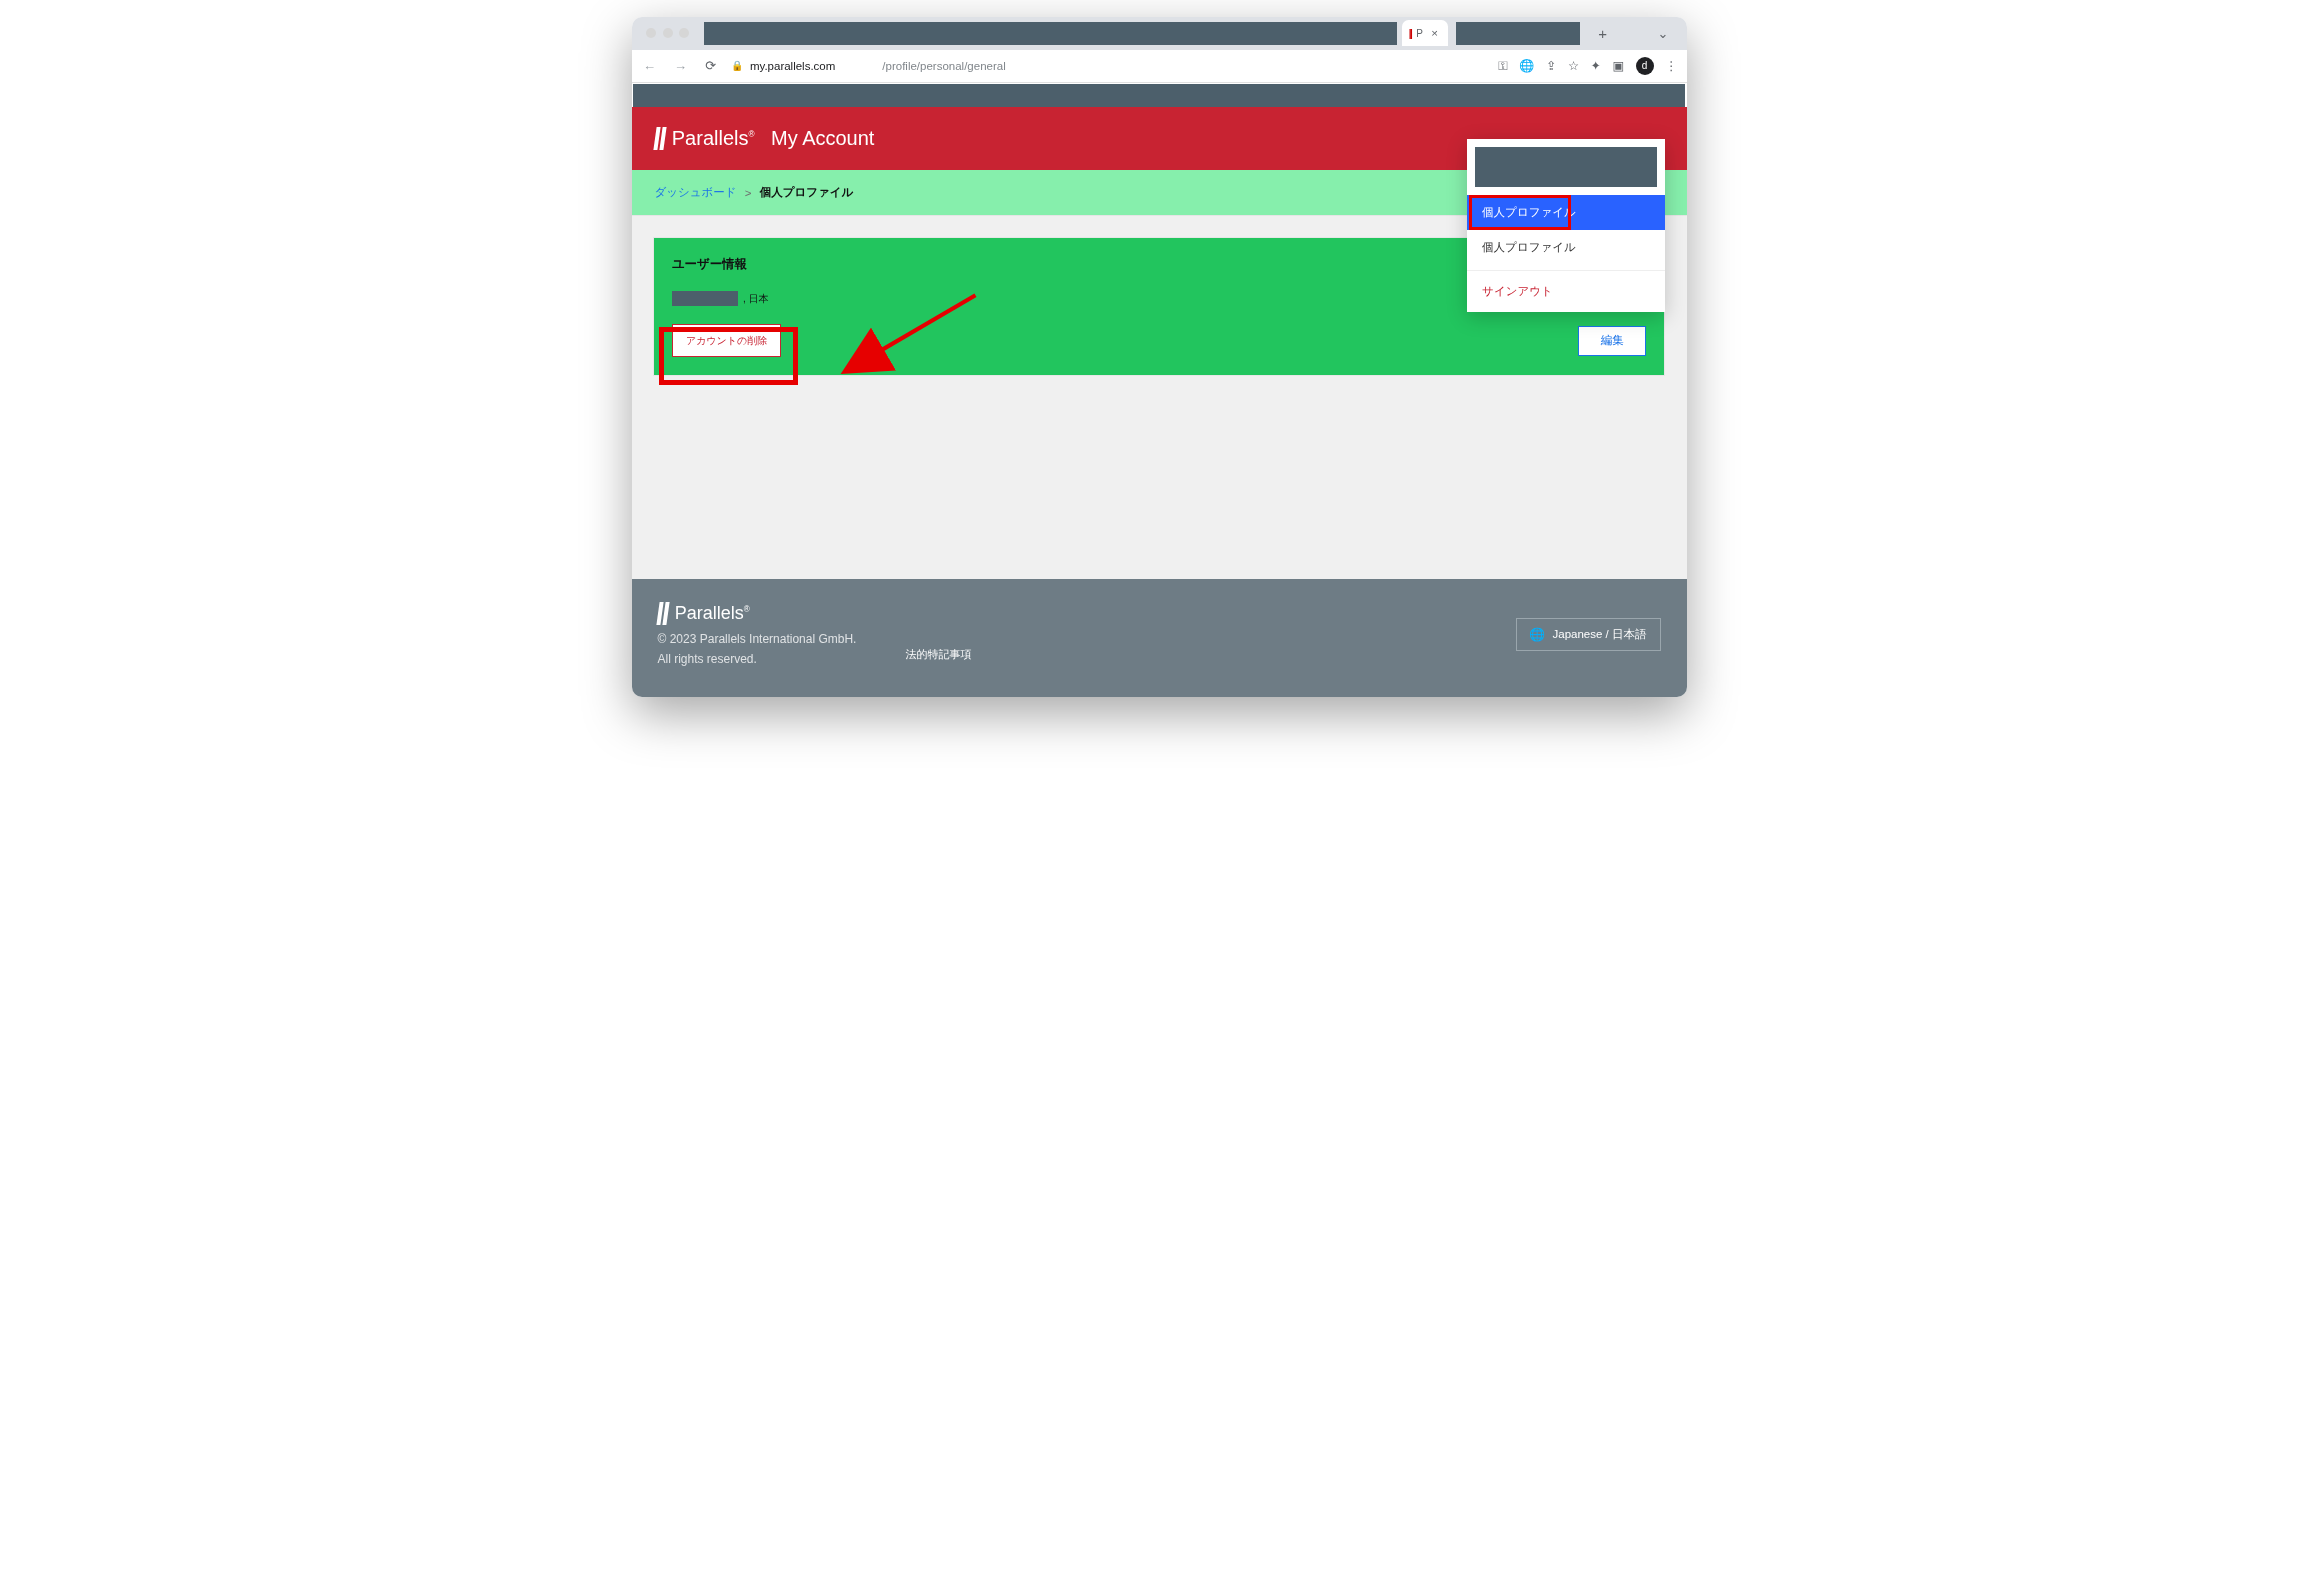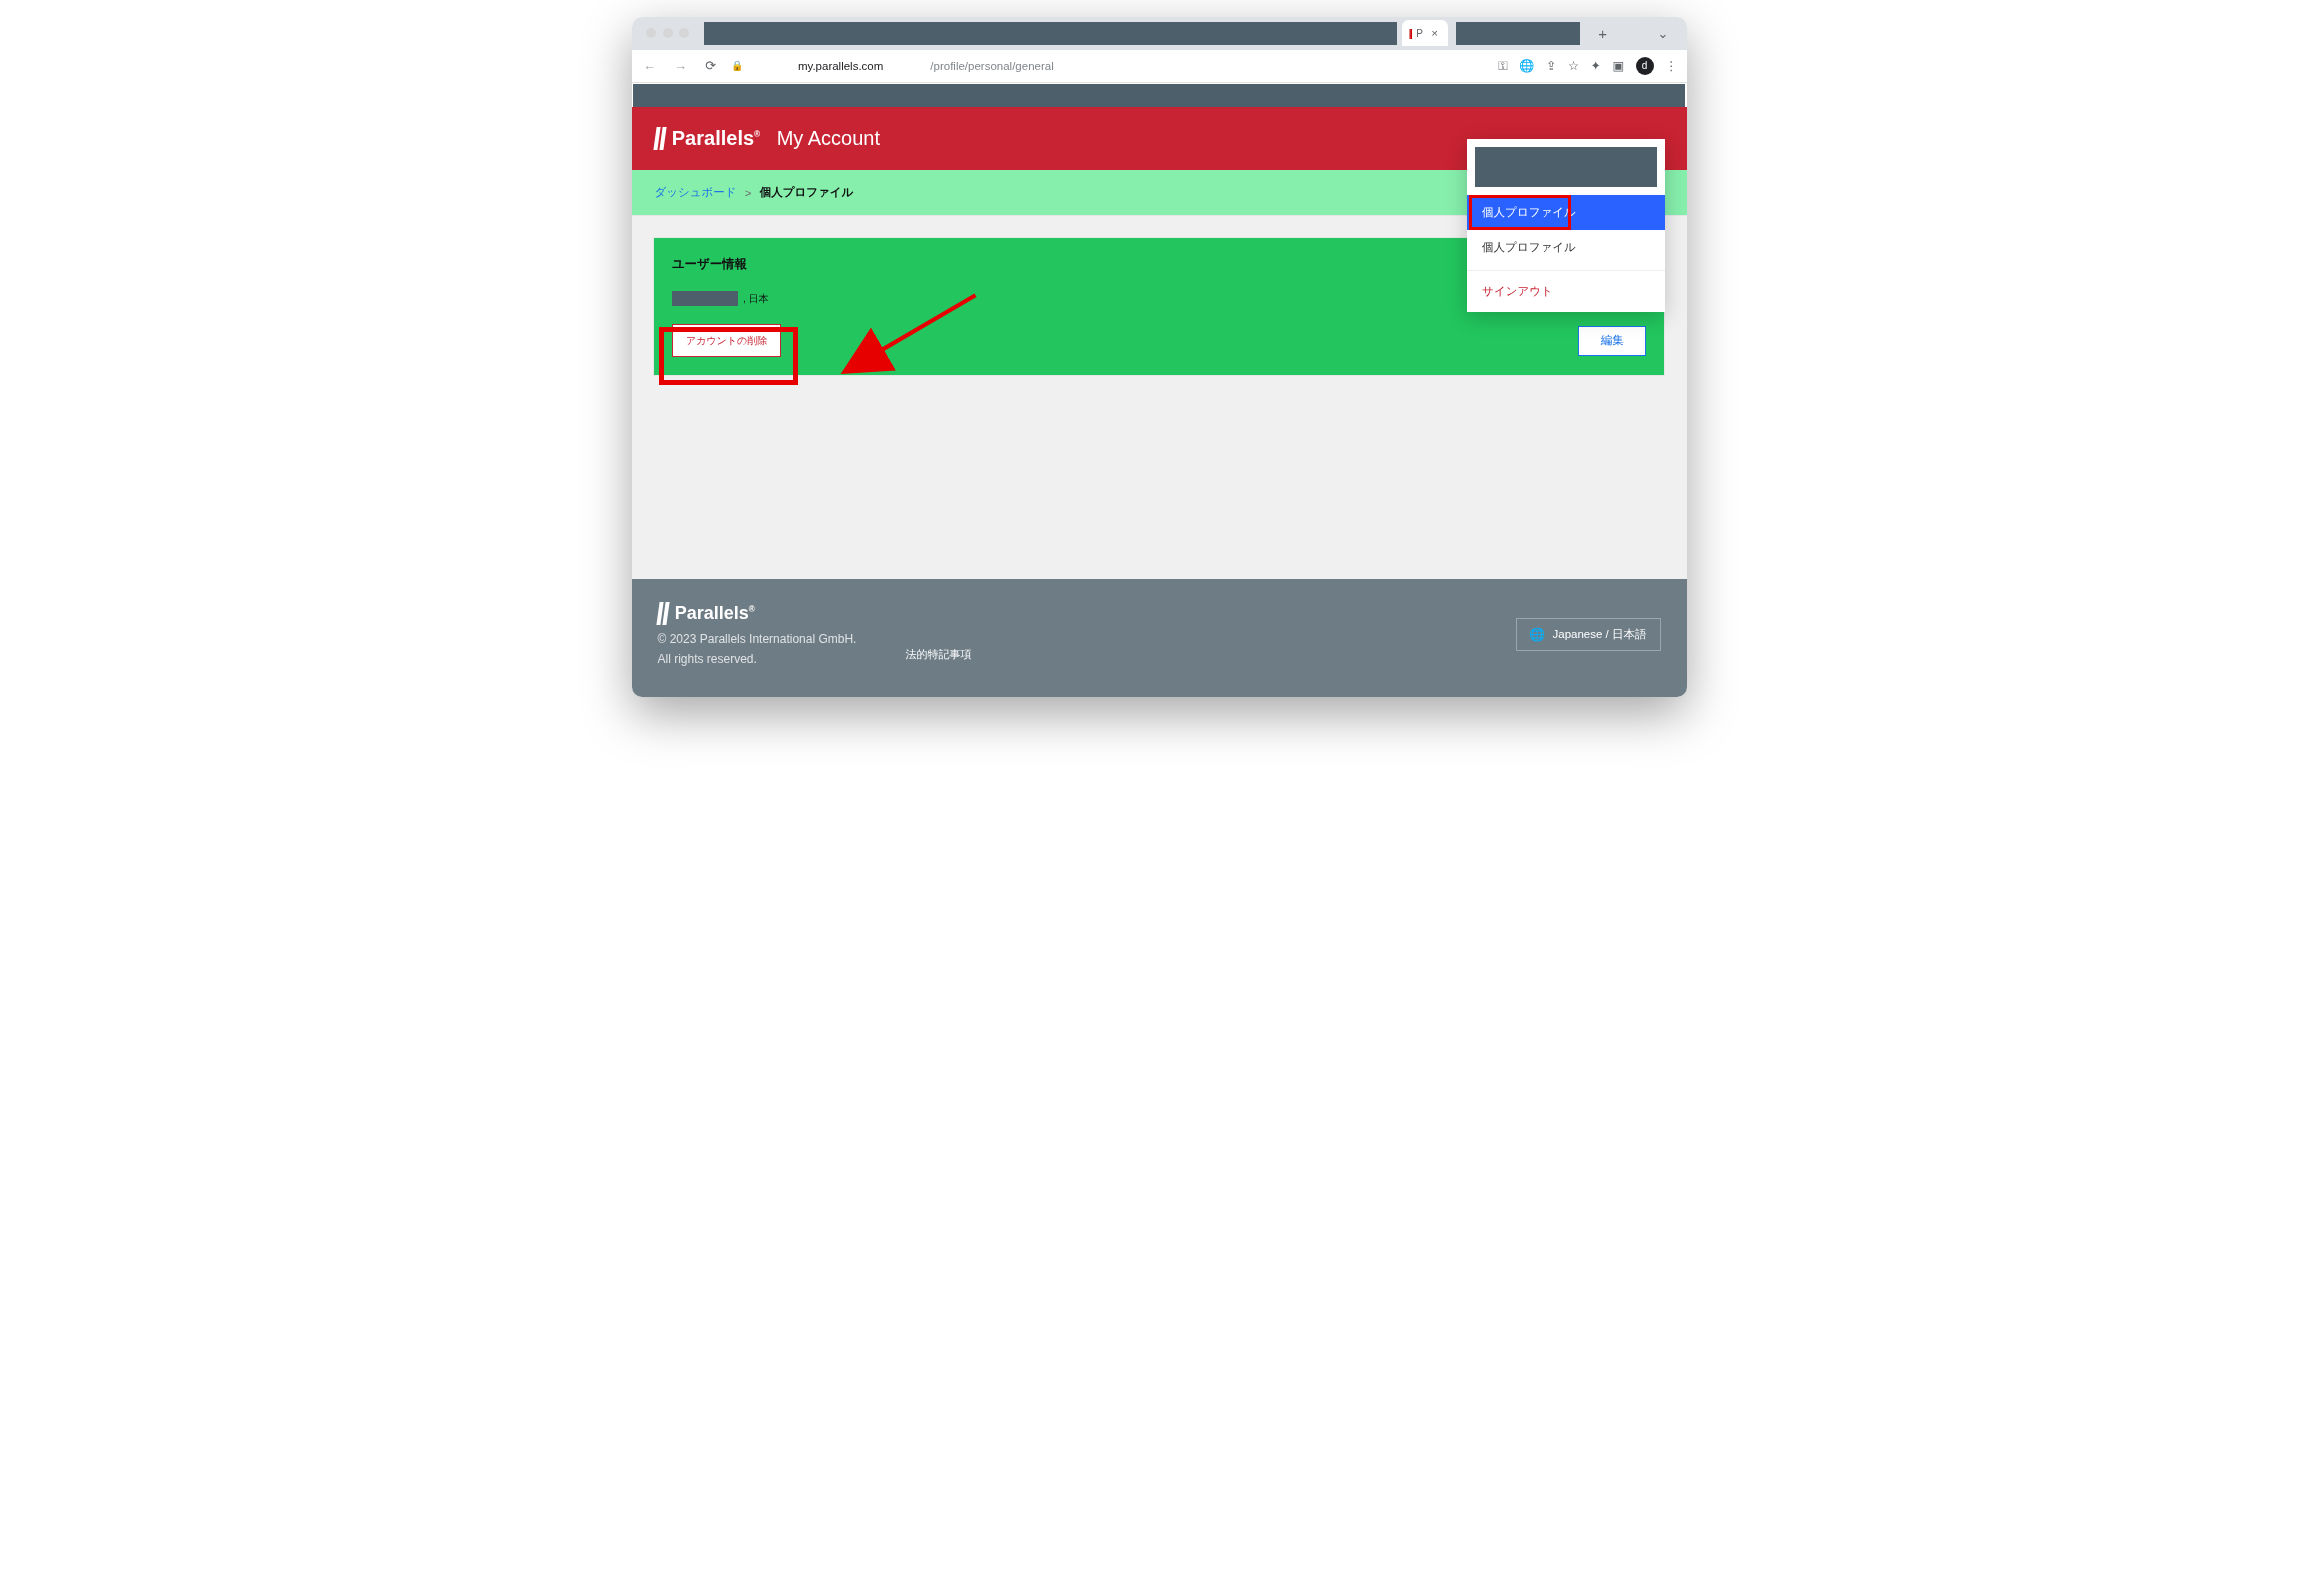--- a/index.html
+++ b/index.html
@@ -87,21 +87,21 @@
 .nav-btn.enabled { color: #5f6368; }
 .urlfield {
   flex: 1;
   display: flex;
   align-items: center;
   gap: 6.6px;
   font-size: 11.5px;
   color: #5f6368;
 }
 .lock-icon { font-size: 10px; }
-.url-host { color: #202124; margin-left: 48px; }
+.url-host { color: #202124; }
 .url-path { color: #80868b; margin-left: 47px; }
 .right-icons { display:flex; align-items:center; gap: 11.5px; color:#5f6368; font-size:12.4px;}
 .avatar-badge {
   width:18px; height:18px; border-radius:50%;
   background:#202124; color:#fff; font-size:10px;
   display:flex;align-items:center;justify-content:center;
 }
 .kebab { letter-spacing: 0.8px; }
 
 .mask-bar { height: 23px; background:#4c5f6b; margin: 1.6px 1.6px 0 1.6px;}
@@ -112,21 +112,21 @@
   display: flex;
   align-items: center;
   padding: 0 23px;
   gap: 16.5px;
 }
 .parallels-logo {
   display: flex; align-items: center; gap: 6.6px;
 }
 .plog-bars { display:flex; gap:2.5px; }
 .plog-bar { width:4.1px; height:23px; background:#fff; transform: skewX(-8deg);}
-.plog-text { color:#fff; font-size:20px; font-weight:700; }
+.plog-text { color:#fff; font-size:20px; font-weight:400; }
 .plog-text sup { font-size: 8.2px; vertical-align: super;}
 .h-subtitle { color:#fff; font-size:20px; font-weight:300; }
 
 .breadcrumb-row {
   background:#86efac;
   padding: 15px 23px;
   border-bottom: 0.8px solid #e5e5e5;
   font-size: 11.5px;
   display:flex;
   align-items:center;

